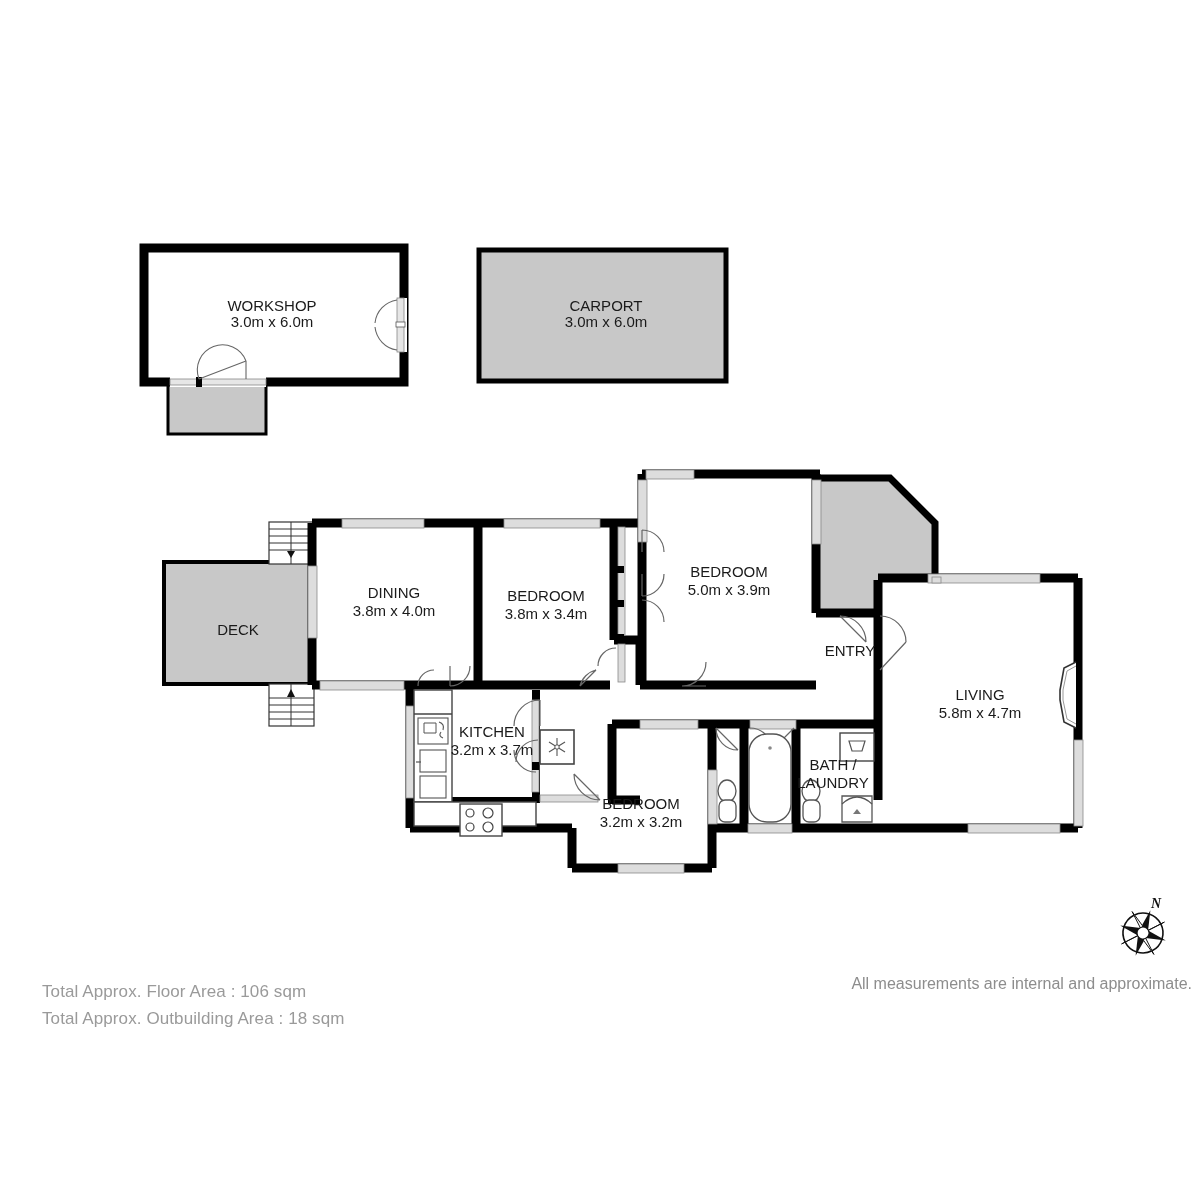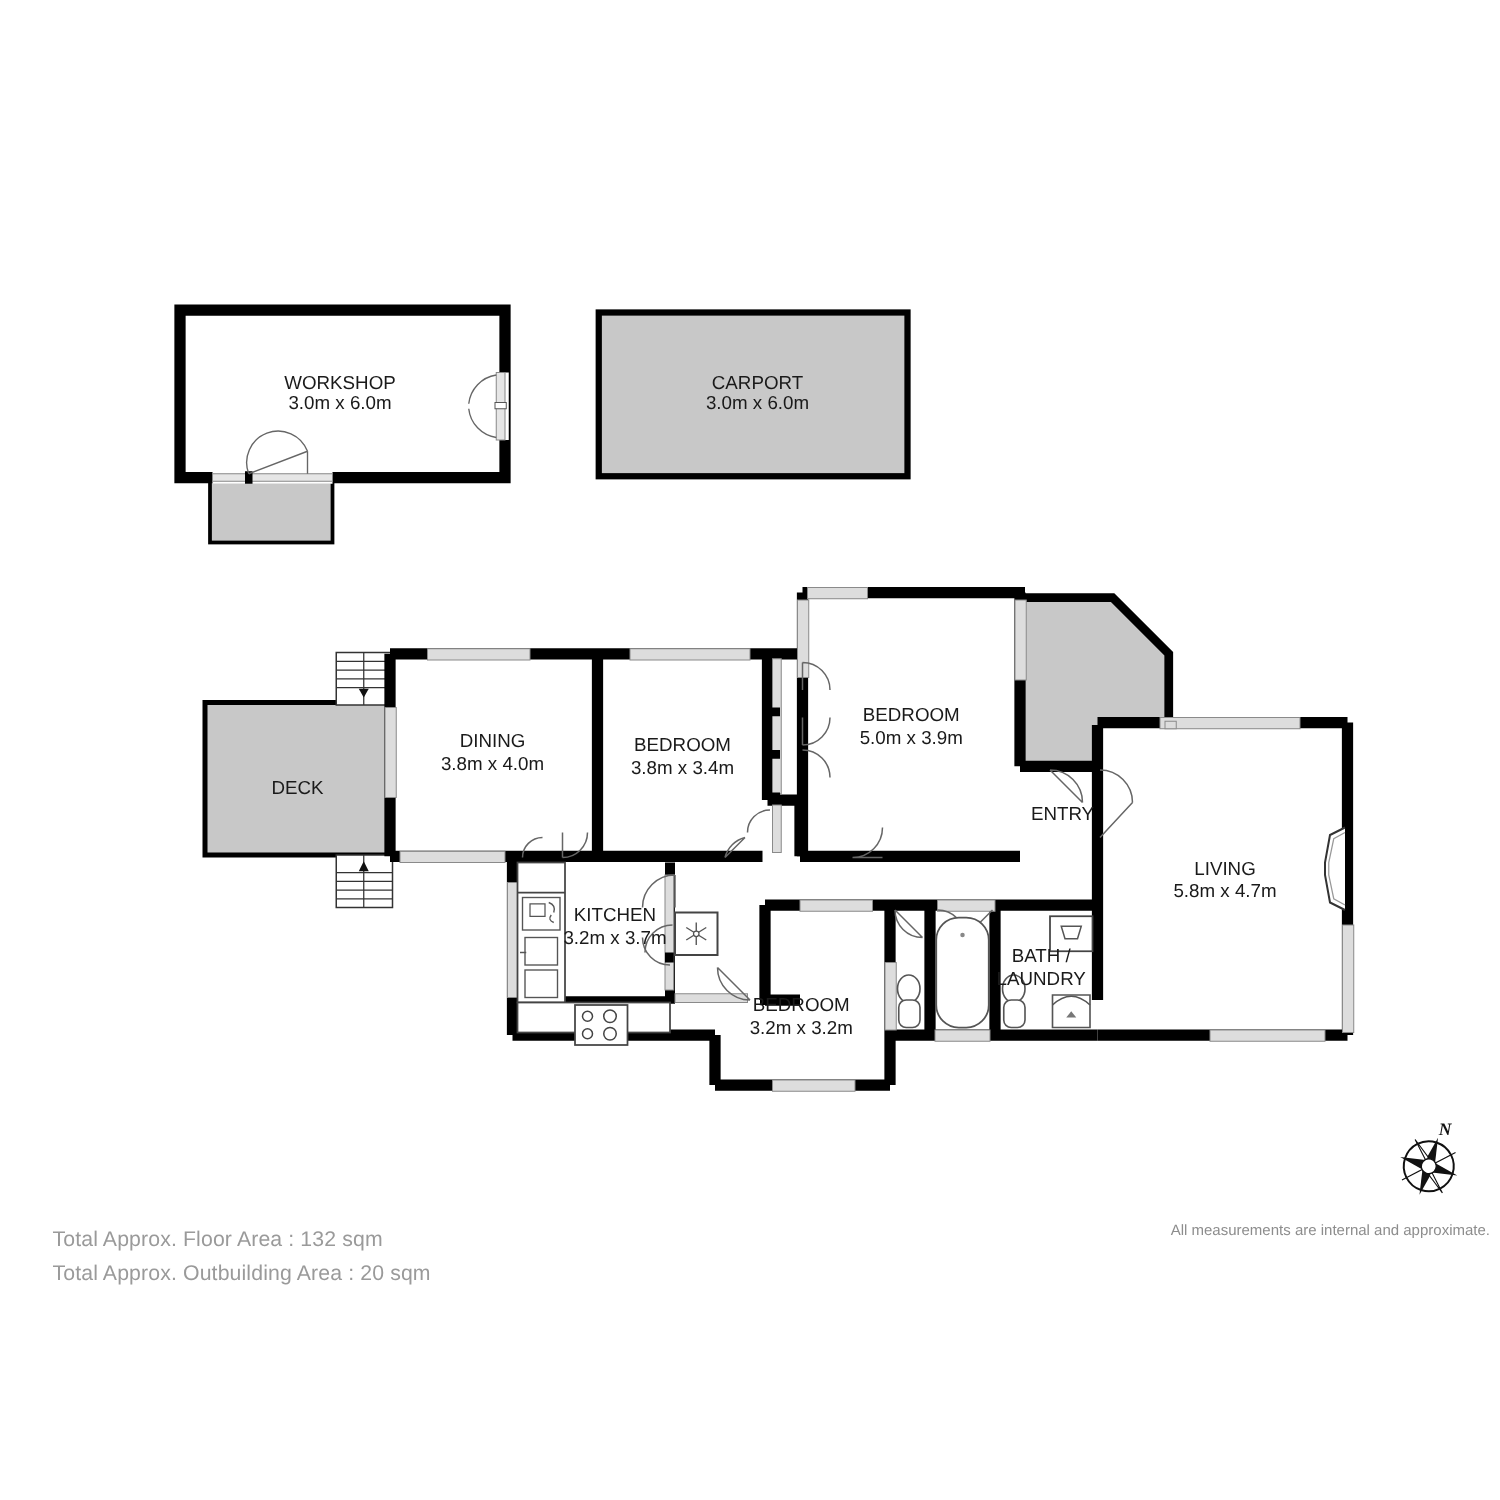--- a/index.html
+++ b/index.html
@@ -43,21 +43,21 @@
     top: 978px;
     font-size: 17px;
     color: #9a9a9a;
     line-height: 27px;
     letter-spacing: 0.1px;
   }
   .footer-right {
     position: absolute;
     right: 28px;
     top: 972px;
-    font-size: 12px;
+    font-size: 16px;
     color: #8d8d8d;
     line-height: 24px;
     text-align: right;
   }
   .footer-line { display: block; white-space: pre; }
   .compass {
     position: absolute;
     left: 1089px;
     top: 893px;
     width: 72px;
@@ -352,21 +352,21 @@
         <path d="M51,57 L36,42 L34,40 L37,47 Z"></path>
         <path d="M51,23 L36,38 L34,40 L41,33 Z"></path>
         <path d="M17,57 L32,42 L34,40 L27,47 Z"></path>
       </g>
       <circle cx="34" cy="40" r="6" fill="#ffffff" stroke="#111" stroke-width="1.1"></circle>
     </g>
     <text x="47" y="15" font-family="Liberation Serif, serif" font-size="14" font-style="italic" font-weight="bold" fill="#111" text-anchor="middle">N</text>
   </svg>
 
   <div class="footer-left">
-    <span class="footer-line">Total Approx. Floor Area : 132 sqm</span>
-    <span class="footer-line">Total Approx. Outbuilding Area : 20 sqm</span>
+    <span class="footer-line">Total Approx. Floor Area : 106 sqm</span>
+    <span class="footer-line">Total Approx. Outbuilding Area : 18 sqm</span>
   </div>
 
   <div class="footer-right">
     <span class="footer-line">All measurements are internal and approximate.</span>
   </div>
 
 </div>
 
 </body></html>

